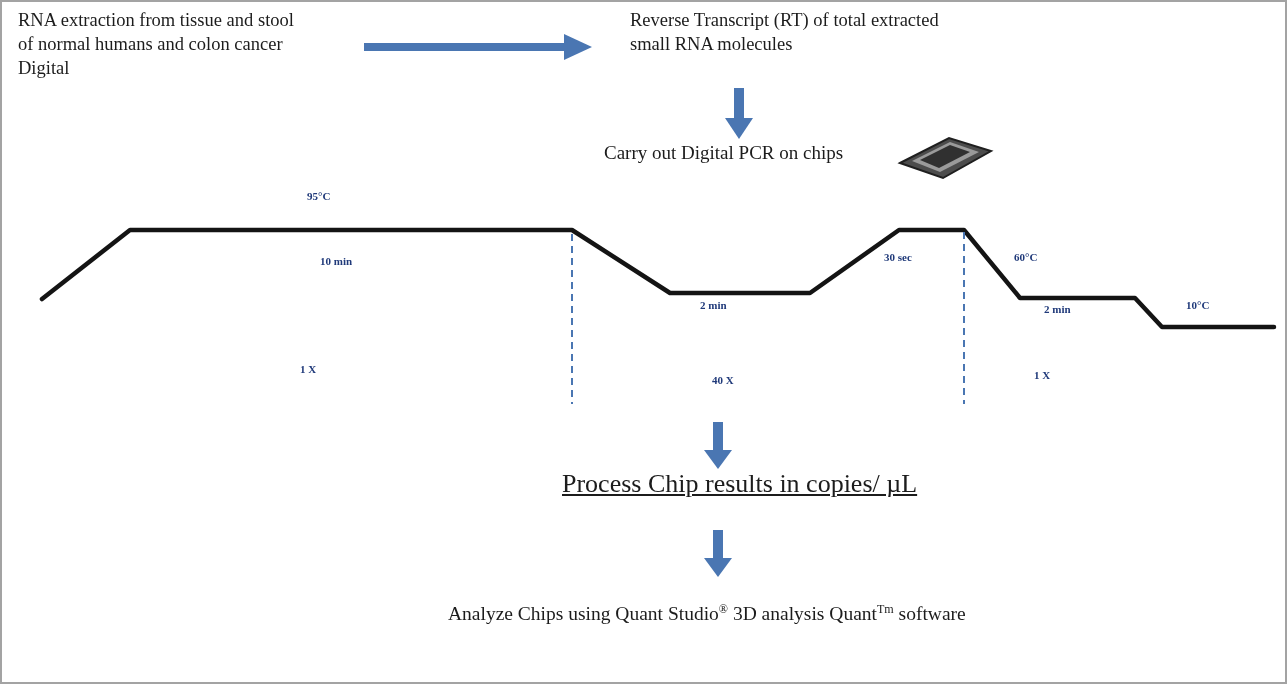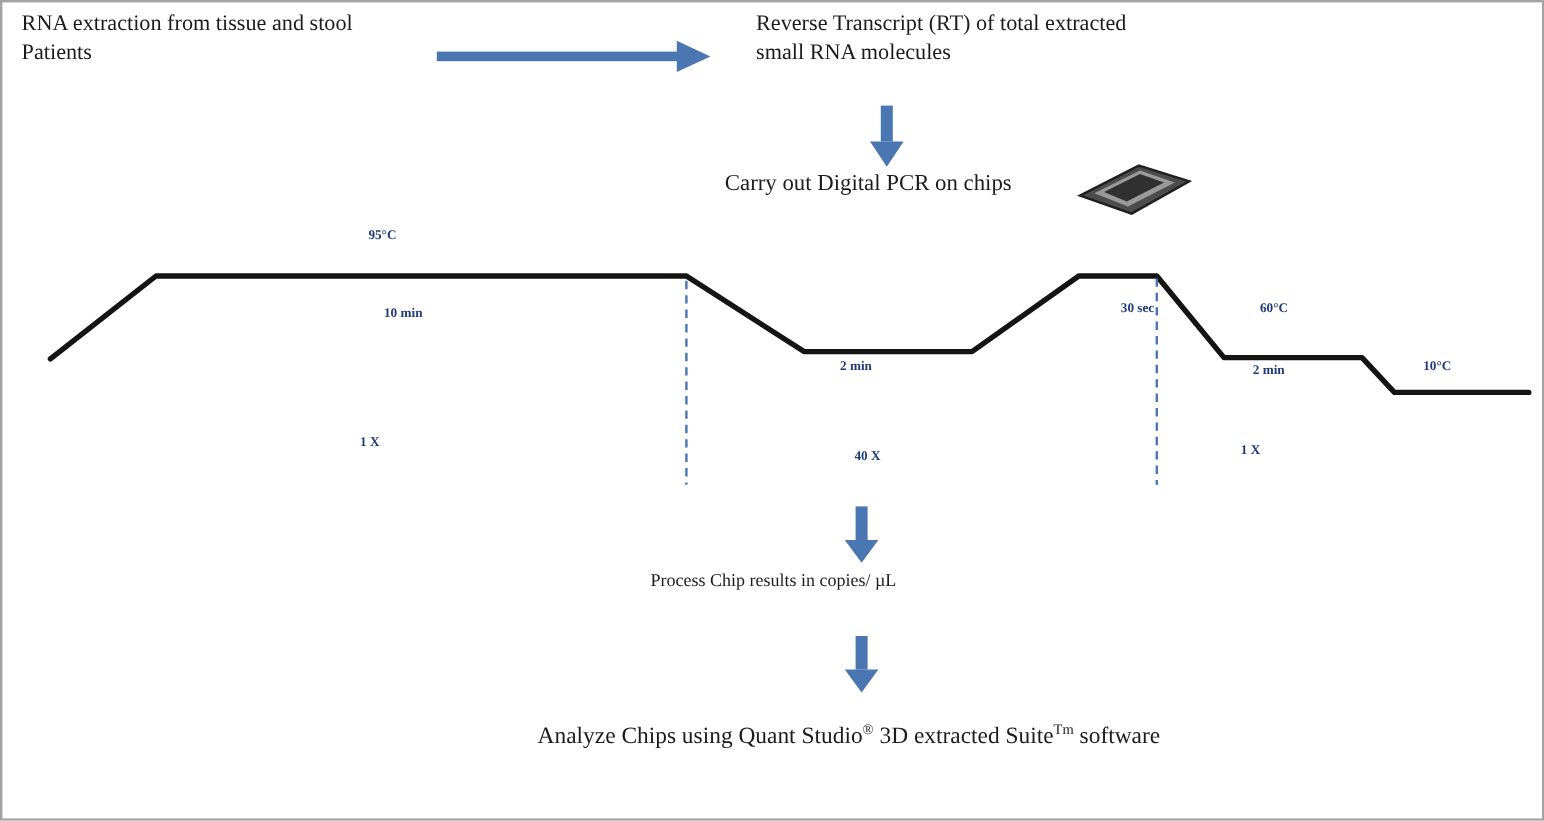--- a/index.html
+++ b/index.html
@@ -32,34 +32,35 @@
   .svglayer { position: absolute; left: 0; top: 0; }
   sup { font-size: 0.62em; line-height: 0; }
 </style>
 </head>
 <body>
 
 <div class="canvas">
 
   <div class="tblock" style="left:16px; top:6px;">
     <div>RNA extraction from tissue and stool</div>
-    <div>Patients</div>
+    <div>of normal humans and colon cancer</div>
+    <div>Digital</div>
   </div>
 
   <div class="tblock" style="left:602px; top:139px; font-size:19px;">Carry out Digital PCR on chips</div>
 
   <div class="tblock" style="left:628px; top:6px;">
     <div>Reverse Transcript (RT) of total extracted</div>
     <div>small RNA molecules</div>
   </div>
 
-  <div class="tblock" style="left:540px; top:470px; font-size:15px;">Process Chip results in copies/ µL</div>
+  <div class="tblock" style="left:560px; top:470px; font-size:26px;text-decoration:underline;">Process Chip results in copies/ µL</div>
 
   <div class="tblock" style="left:446px; top:600px; font-size:19.5px;">
-    <span>Analyze Chips using Quant Studio</span><sup>®</sup><span> 3D extracted Suite</span><sup>Tm</sup><span> software</span>
+    <span>Analyze Chips using Quant Studio</span><sup>®</sup><span> 3D analysis Quant</span><sup>Tm</sup><span> software</span>
   </div>
 
   <svg class="svglayer" width="1287" height="684" viewBox="0 0 1287 684">
 
     <g>
       <rect x="362" y="41" width="202" height="8" fill="#4a76b2"></rect>
       <polygon points="562,32 562,58 590,45" fill="#4a76b2"></polygon>
     </g>
 
     <g>
@@ -85,21 +86,21 @@
 
     <g>
       <rect x="711" y="528" width="10" height="28" fill="#4a76b2"></rect>
       <polygon points="702,556 730,556 716,575" fill="#4a76b2"></polygon>
     </g>
   </svg>
 
   <div class="plabel" style="left:305px; top:188px;">95°C</div>
   <div class="plabel" style="left:318px; top:242px;margin-top:11px;">10 min</div>
   <div class="plabel" style="left:698px; top:297px;">2 min</div>
-  <div class="plabel" style="left:932px; top:249px;text-align:center;">30 sec</div>
-  <div class="plabel" style="left:1048px; top:249px;">60°C</div>
+  <div class="plabel" style="left:882px; top:249px;text-align:center;">30 sec</div>
+  <div class="plabel" style="left:1012px; top:249px;">60°C</div>
   <div class="plabel" style="left:1042px; top:301px;">2 min</div>
   <div class="plabel" style="left:1184px; top:297px;">10°C</div>
   <div class="plabel" style="left:298px; top:361px;">1 X</div>
   <div class="plabel" style="left:710px; top:372px;">40 X</div>
   <div class="plabel" style="left:1032px; top:367px;">1 X</div>
 
 </div>
 
 </body></html>

